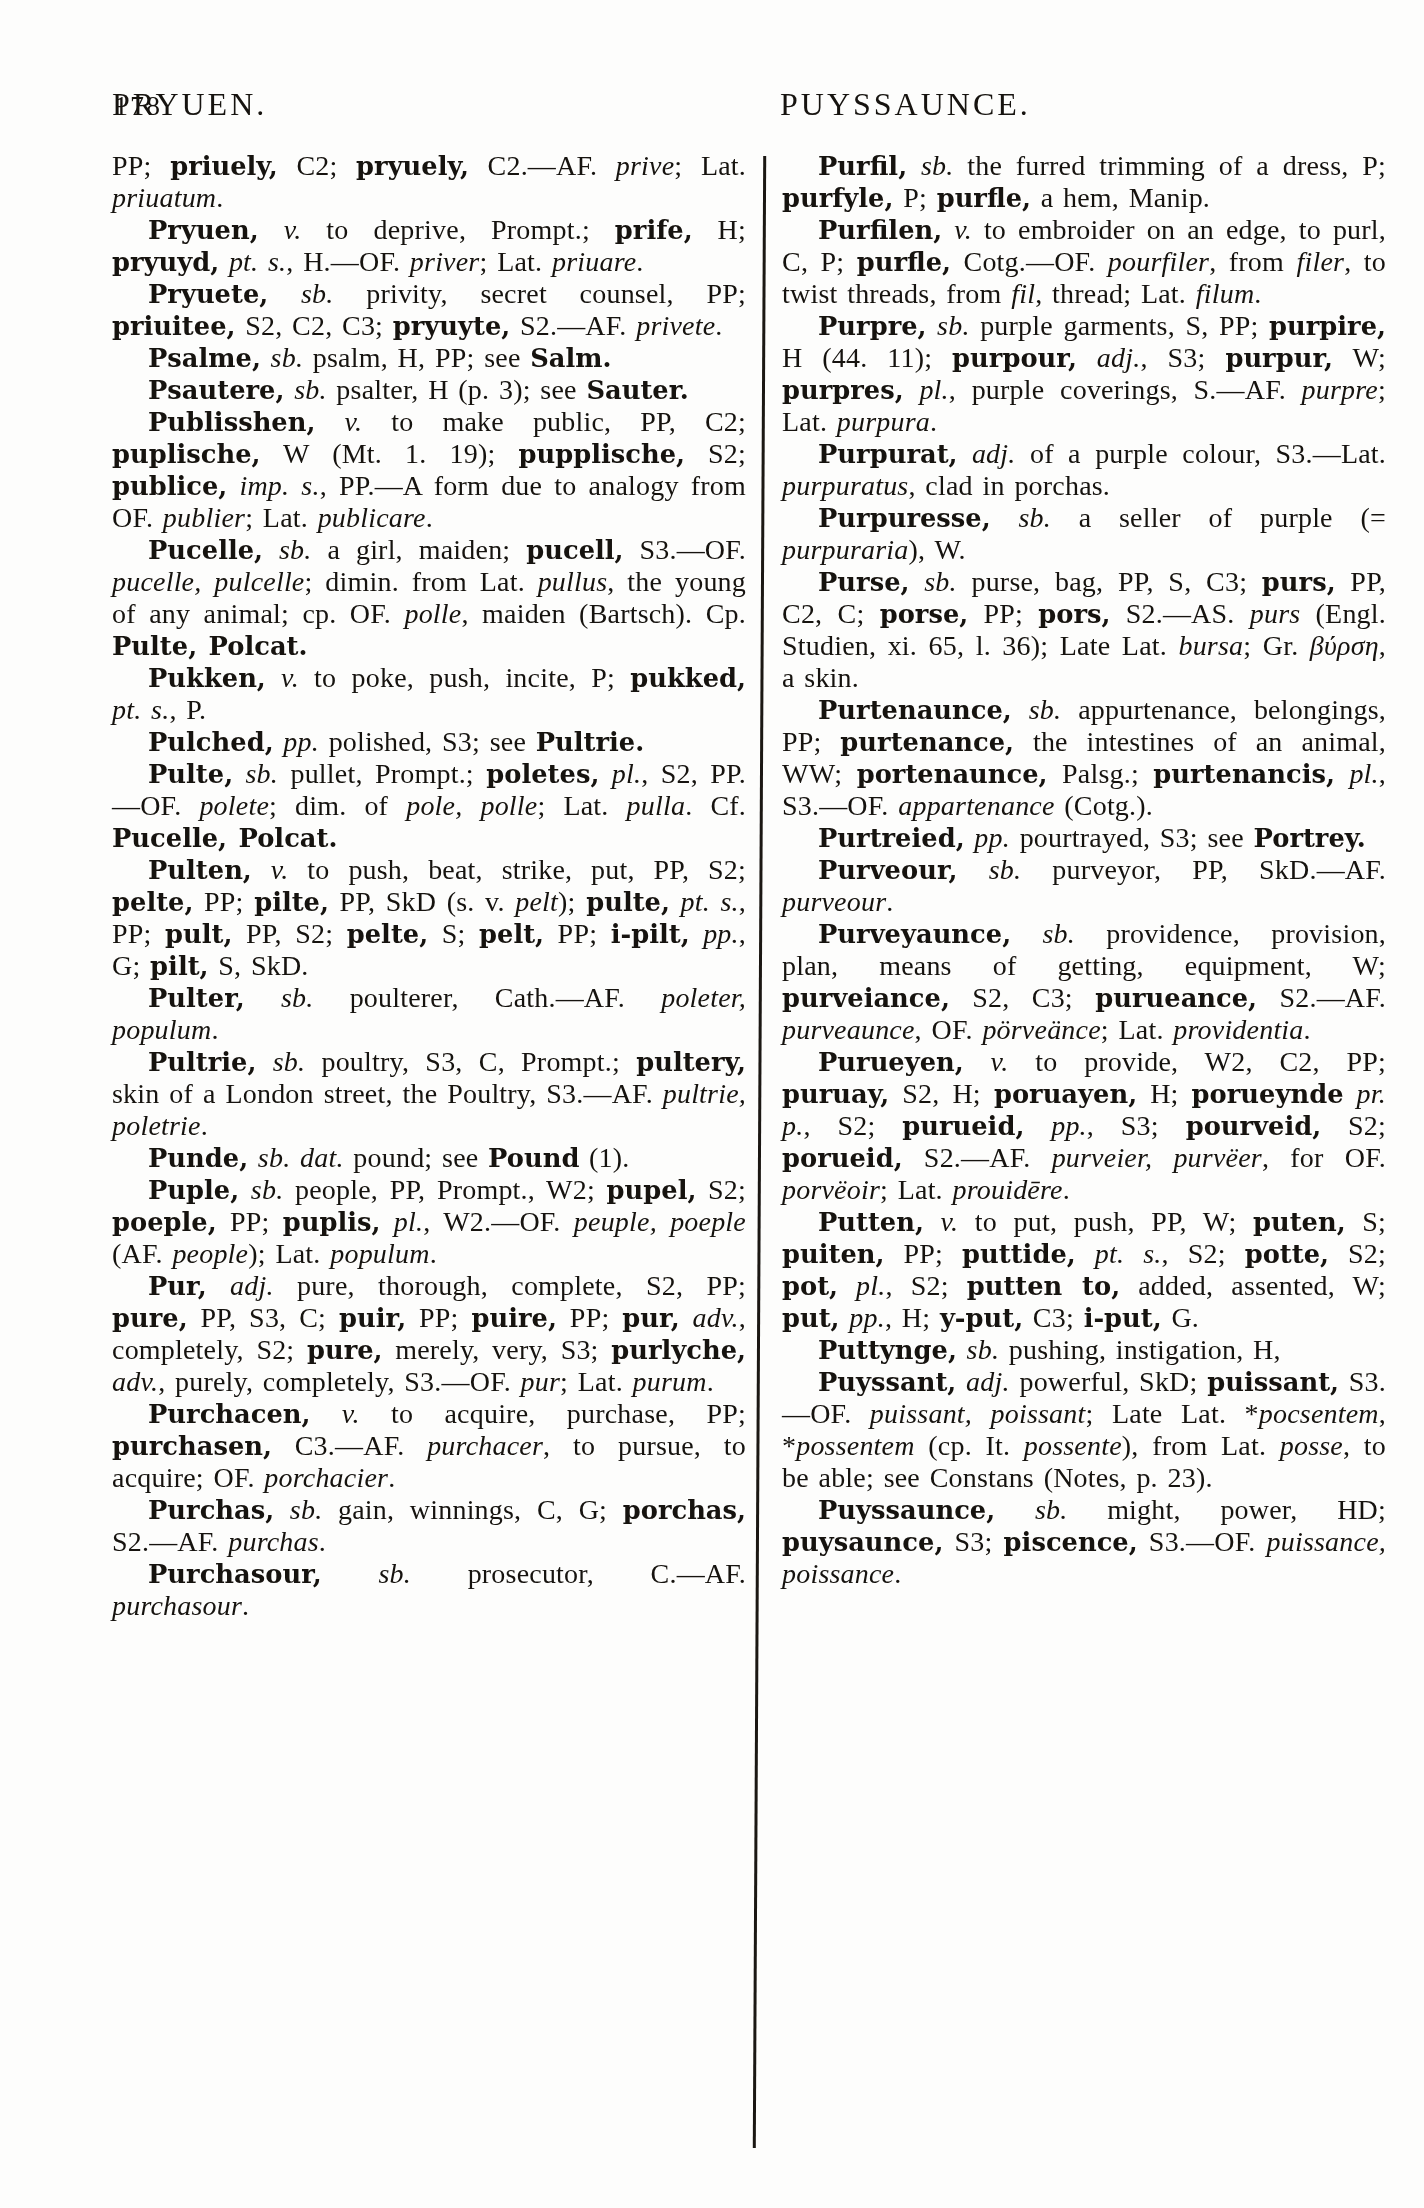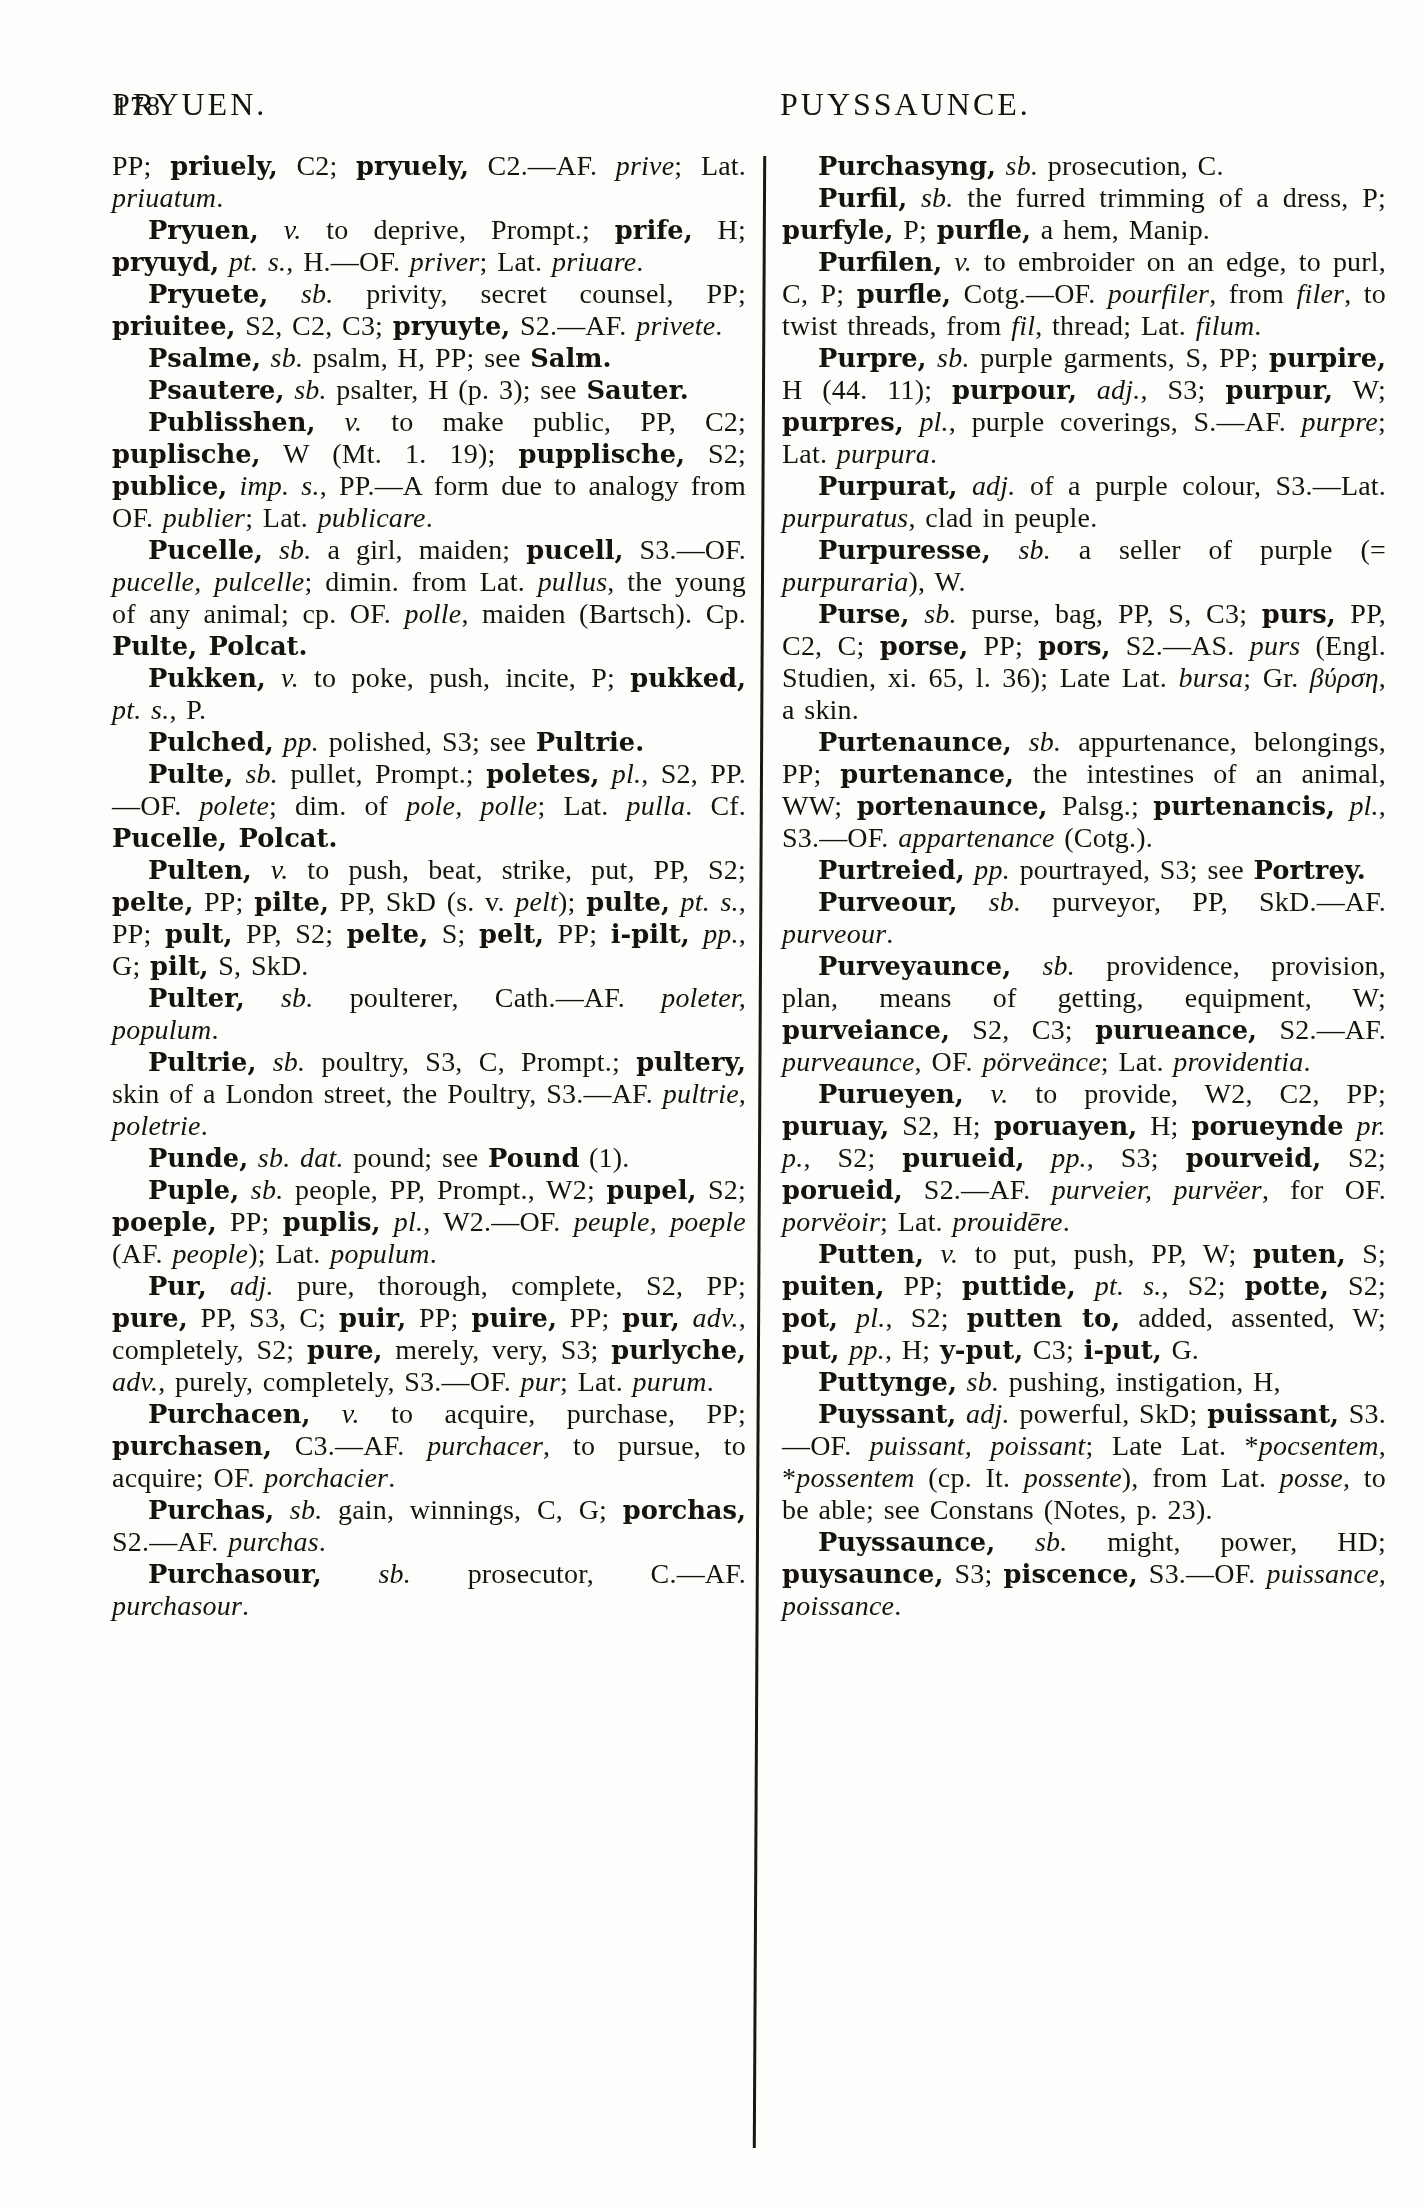--- a/index.html
+++ b/index.html
@@ -72,25 +72,24 @@
     <p class="entry ind"><span class="b">Pulter,</span><span class="i"> sb.</span><span class="r"> poulterer, Cath.—AF. </span><span class="i">poleter, populum</span><span class="r">.</span></p>
     <p class="entry ind"><span class="b">Pultrie,</span><span class="i"> sb.</span><span class="r"> poultry, S3, C, Prompt.; </span><span class="b">pultery,</span><span class="r"> skin of a London street, the Poultry, S3.—AF. </span><span class="i">pultrie, poletrie</span><span class="r">.</span></p>
     <p class="entry ind"><span class="b">Punde,</span><span class="i"> sb. dat.</span><span class="r"> pound; see </span><span class="b">Pound</span><span class="r"> (1).</span></p>
     <p class="entry ind"><span class="b">Puple,</span><span class="i"> sb.</span><span class="r"> people, PP, Prompt., W2; </span><span class="b">pupel,</span><span class="r"> S2; </span><span class="b">poeple,</span><span class="r"> PP; </span><span class="b">puplis,</span><span class="i"> pl.</span><span class="r">, W2.—OF. </span><span class="i">peuple, poeple</span><span class="r"> (AF. </span><span class="i">people</span><span class="r">); Lat. </span><span class="i">populum</span><span class="r">.</span></p>
     <p class="entry ind"><span class="b">Pur,</span><span class="i"> adj.</span><span class="r"> pure, thorough, complete, S2, PP; </span><span class="b">pure,</span><span class="r"> PP, S3, C; </span><span class="b">puir,</span><span class="r"> PP; </span><span class="b">puire,</span><span class="r"> PP; </span><span class="b">pur,</span><span class="i"> adv.</span><span class="r">, completely, S2; </span><span class="b">pure,</span><span class="r"> merely, very, S3; </span><span class="b">purlyche,</span><span class="i"> adv.</span><span class="r">, purely, completely, S3.—OF. </span><span class="i">pur</span><span class="r">; Lat. </span><span class="i">purum</span><span class="r">.</span></p>
     <p class="entry ind"><span class="b">Purchacen,</span><span class="i"> v.</span><span class="r"> to acquire, purchase, PP; </span><span class="b">purchasen,</span><span class="r"> C3.—AF. </span><span class="i">purchacer</span><span class="r">, to pursue, to acquire; OF. </span><span class="i">porchacier</span><span class="r">.</span></p>
     <p class="entry ind"><span class="b">Purchas,</span><span class="i"> sb.</span><span class="r"> gain, winnings, C, G; </span><span class="b">porchas,</span><span class="r"> S2.—AF. </span><span class="i">purchas</span><span class="r">.</span></p>
     <p class="entry ind"><span class="b">Purchasour,</span><span class="i"> sb.</span><span class="r"> prosecutor, C.—AF. </span><span class="i">purchasour</span><span class="r">.</span></p>
   </div>
 <div class="col" id="col-right">
-    <p class="entry ind"><span class="b">Purchasyng,</span><span class="i"> sb.</span><span class="r"> prosecution, C.</span></p>
     <p class="entry ind"><span class="b">Purfil,</span><span class="i"> sb.</span><span class="r"> the furred trimming of a dress, P; </span><span class="b">purfyle,</span><span class="r"> P; </span><span class="b">purfle,</span><span class="r"> a hem, Manip.</span></p>
     <p class="entry ind"><span class="b">Purfilen,</span><span class="i"> v.</span><span class="r"> to embroider on an edge, to purl, C, P; </span><span class="b">purfle,</span><span class="r"> Cotg.—OF. </span><span class="i">pourfiler</span><span class="r">, from </span><span class="i">filer</span><span class="r">, to twist threads, from </span><span class="i">fil</span><span class="r">, thread; Lat. </span><span class="i">filum</span><span class="r">.</span></p>
     <p class="entry ind"><span class="b">Purpre,</span><span class="i"> sb.</span><span class="r"> purple garments, S, PP; </span><span class="b">purpire,</span><span class="r"> H (44. 11); </span><span class="b">purpour,</span><span class="i"> adj.</span><span class="r">, S3; </span><span class="b">purpur,</span><span class="r"> W; </span><span class="b">purpres,</span><span class="i"> pl.</span><span class="r">, purple coverings, S.—AF. </span><span class="i">purpre</span><span class="r">; Lat. </span><span class="i">purpura</span><span class="r">.</span></p>
-    <p class="entry ind"><span class="b">Purpurat,</span><span class="i"> adj.</span><span class="r"> of a purple colour, S3.—Lat. </span><span class="i">purpuratus</span><span class="r">, clad in peuple.</span></p>
+    <p class="entry ind"><span class="b">Purpurat,</span><span class="i"> adj.</span><span class="r"> of a purple colour, S3.—Lat. </span><span class="i">purpuratus</span><span class="r">, clad in porchas.</span></p>
     <p class="entry ind"><span class="b">Purpuresse,</span><span class="i"> sb.</span><span class="r"> a seller of purple (= </span><span class="i">purpuraria</span><span class="r">), W.</span></p>
     <p class="entry ind"><span class="b">Purse,</span><span class="i"> sb.</span><span class="r"> purse, bag, PP, S, C3; </span><span class="b">purs,</span><span class="r"> PP, C2, C; </span><span class="b">porse,</span><span class="r"> PP; </span><span class="b">pors,</span><span class="r"> S2.—AS. </span><span class="i">purs</span><span class="r"> (Engl. Studien, xi. 65, l. 36); Late Lat. </span><span class="i">bursa</span><span class="r">; Gr. </span><span class="i">βύρση</span><span class="r">, a skin.</span></p>
     <p class="entry ind"><span class="b">Purtenaunce,</span><span class="i"> sb.</span><span class="r"> appurtenance, belongings, PP; </span><span class="b">purtenance,</span><span class="r"> the intestines of an animal, WW; </span><span class="b">portenaunce,</span><span class="r"> Palsg.; </span><span class="b">purtenancis,</span><span class="i"> pl.</span><span class="r">, S3.—OF. </span><span class="i">appartenance</span><span class="r"> (Cotg.).</span></p>
     <p class="entry ind"><span class="b">Purtreied,</span><span class="i"> pp.</span><span class="r"> pourtrayed, S3; see </span><span class="b">Portrey.</span></p>
     <p class="entry ind"><span class="b">Purveour,</span><span class="i"> sb.</span><span class="r"> purveyor, PP, SkD.—AF. </span><span class="i">purveour</span><span class="r">.</span></p>
     <p class="entry ind"><span class="b">Purveyaunce,</span><span class="i"> sb.</span><span class="r"> providence, provision, plan, means of getting, equipment, W; </span><span class="b">purveiance,</span><span class="r"> S2, C3; </span><span class="b">purueance,</span><span class="r"> S2.—AF. </span><span class="i">purveaunce</span><span class="r">, OF. </span><span class="i">pörveänce</span><span class="r">; Lat. </span><span class="i">providentia</span><span class="r">.</span></p>
     <p class="entry ind"><span class="b">Purueyen,</span><span class="i"> v.</span><span class="r"> to provide, W2, C2, PP; </span><span class="b">puruay,</span><span class="r"> S2, H; </span><span class="b">poruayen,</span><span class="r"> H; </span><span class="b">porueynde</span><span class="i"> pr. p.</span><span class="r">, S2; </span><span class="b">purueid,</span><span class="i"> pp.</span><span class="r">, S3; </span><span class="b">pourveid,</span><span class="r"> S2; </span><span class="b">porueid,</span><span class="r"> S2.—AF. </span><span class="i">purveier, purvëer</span><span class="r">, for OF. </span><span class="i">porvëoir</span><span class="r">; Lat. </span><span class="i">prouidēre</span><span class="r">.</span></p>
     <p class="entry ind"><span class="b">Putten,</span><span class="i"> v.</span><span class="r"> to put, push, PP, W; </span><span class="b">puten,</span><span class="r"> S; </span><span class="b">puiten,</span><span class="r"> PP; </span><span class="b">puttide,</span><span class="i"> pt. s.</span><span class="r">, S2; </span><span class="b">potte,</span><span class="r"> S2; </span><span class="b">pot,</span><span class="i"> pl.</span><span class="r">, S2; </span><span class="b">putten to,</span><span class="r"> added, assented, W; </span><span class="b">put,</span><span class="i"> pp.</span><span class="r">, H; </span><span class="b">y-put,</span><span class="r"> C3; </span><span class="b">i-put,</span><span class="r"> G.</span></p>
     <p class="entry ind"><span class="b">Puttynge,</span><span class="i"> sb.</span><span class="r"> pushing, instigation, H,</span></p>
     <p class="entry ind"><span class="b">Puyssant,</span><span class="i"> adj.</span><span class="r"> powerful, SkD; </span><span class="b">puissant,</span><span class="r"> S3.—OF. </span><span class="i">puissant, poissant</span><span class="r">; Late Lat. *</span><span class="i">pocsentem</span><span class="r">, *</span><span class="i">possentem</span><span class="r"> (cp. It. </span><span class="i">possente</span><span class="r">), from Lat. </span><span class="i">posse</span><span class="r">, to be able; see Constans (Notes, p. 23).</span></p>

